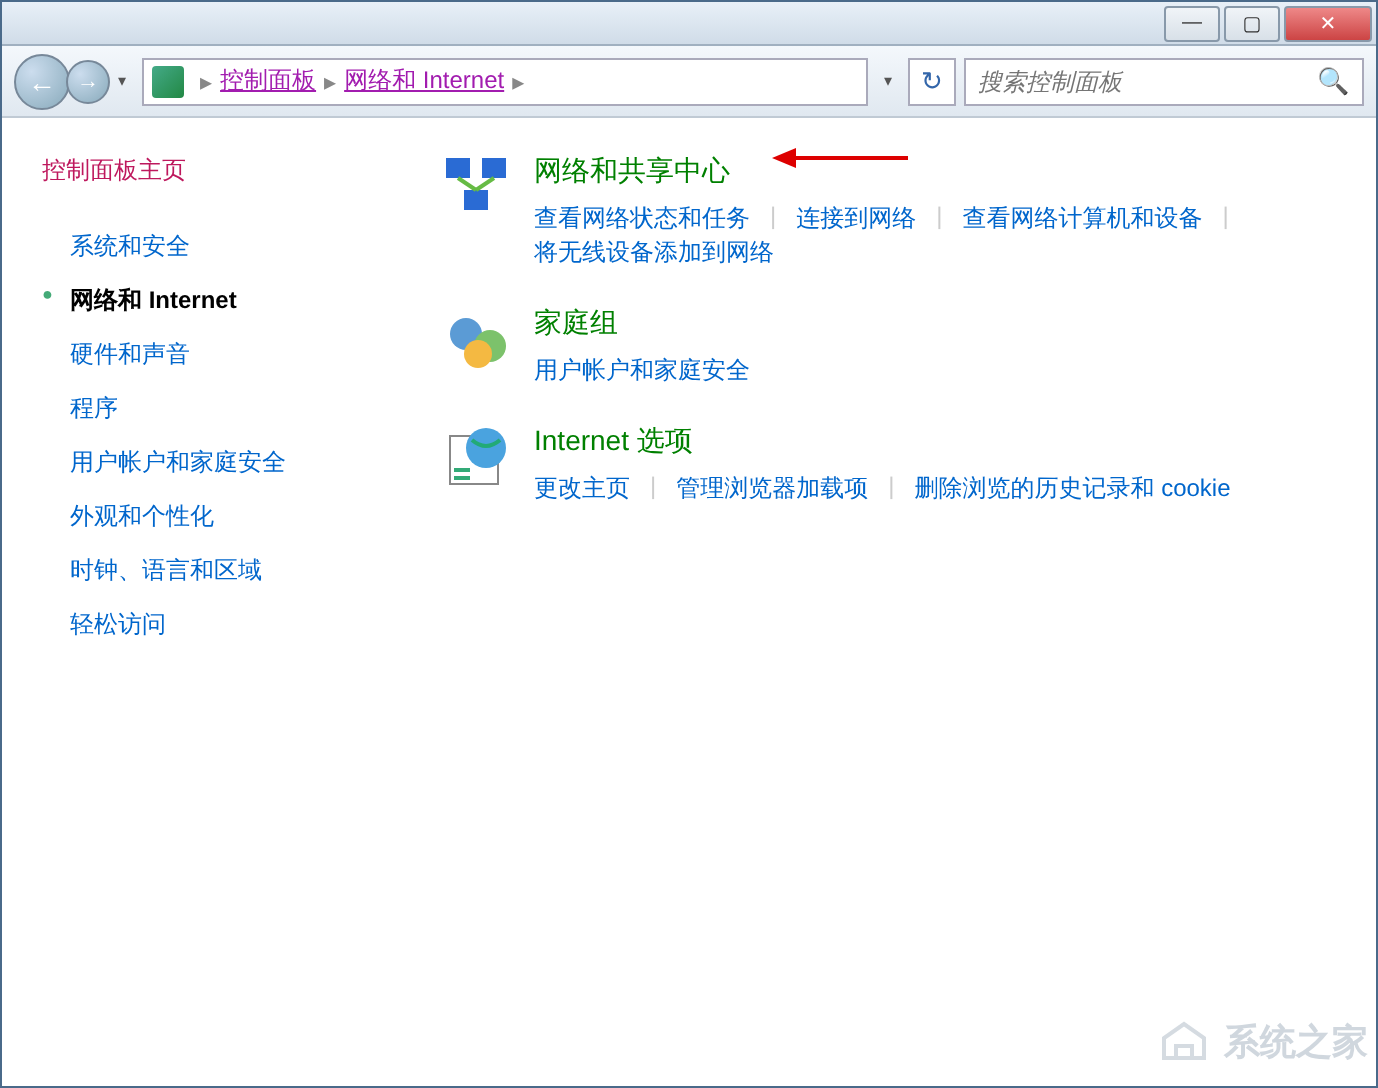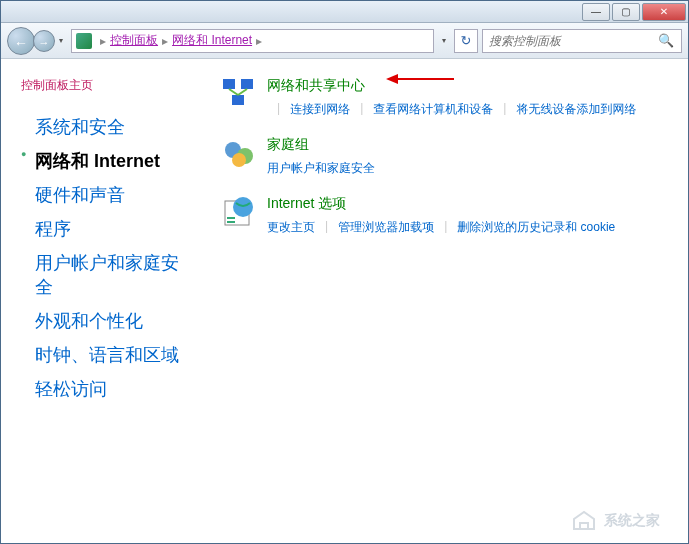--- a/index.html
+++ b/index.html
@@ -142,21 +142,21 @@
 }
 .sidebar .home {
   color: #be185d;
   font-size: 12px;
   margin-bottom: 16px;
   cursor: pointer;
 }
 .sidebar ul { list-style: none; }
 .sidebar li {
   color: #0066cc;
-  font-size: 18px;
+  font-size: 12px;
   padding: 5px 4px 5px 14px;
   cursor: pointer;
   position: relative;
 }
 .sidebar li.active {
   color: #000;
   font-weight: bold;
 }
 .sidebar li.active::before {
   content: "●";
@@ -203,24 +203,24 @@
   margin: 0 10px;
 }
 .arrow-annotation {
   position: absolute;
   top: 10px;
   left: 185px;
   pointer-events: none;
 }
 .watermark {
   position: absolute;
-  right: 28px;
+  right: 4px;
   bottom: 10px;
   color: rgba(120,140,160,0.35);
-  font-size: 14px;
+  font-size: 18px;
   font-weight: bold;
   display: flex;
   align-items: center;
   gap: 6px;
 }
 .watermark svg { opacity: 0.35; }
 </style>
 </head>
 <body>
 
@@ -282,20 +282,21 @@
             <rect x="2" y="2" width="12" height="10" fill="#2a6bd4"></rect>
             <rect x="20" y="2" width="12" height="10" fill="#2a6bd4"></rect>
             <rect x="11" y="18" width="12" height="10" fill="#2a6bd4"></rect>
             <line x1="8" y1="12" x2="17" y2="18" stroke="#6b4" stroke-width="2"></line>
             <line x1="26" y1="12" x2="17" y2="18" stroke="#6b4" stroke-width="2"></line>
           </svg>
         </div>
         <div class="sec-body">
           <div class="sec-title">网络和共享中心</div>
           <div class="sec-links">
+            <a>查看网络状态和任务</a>
             <span class="link-sep">|</span>
             <a>连接到网络</a>
             <span class="link-sep">|</span>
             <a>查看网络计算机和设备</a>
             <span class="link-sep">|</span>
             <a>将无线设备添加到网络</a>
           </div>
         </div>
       </div>
 

